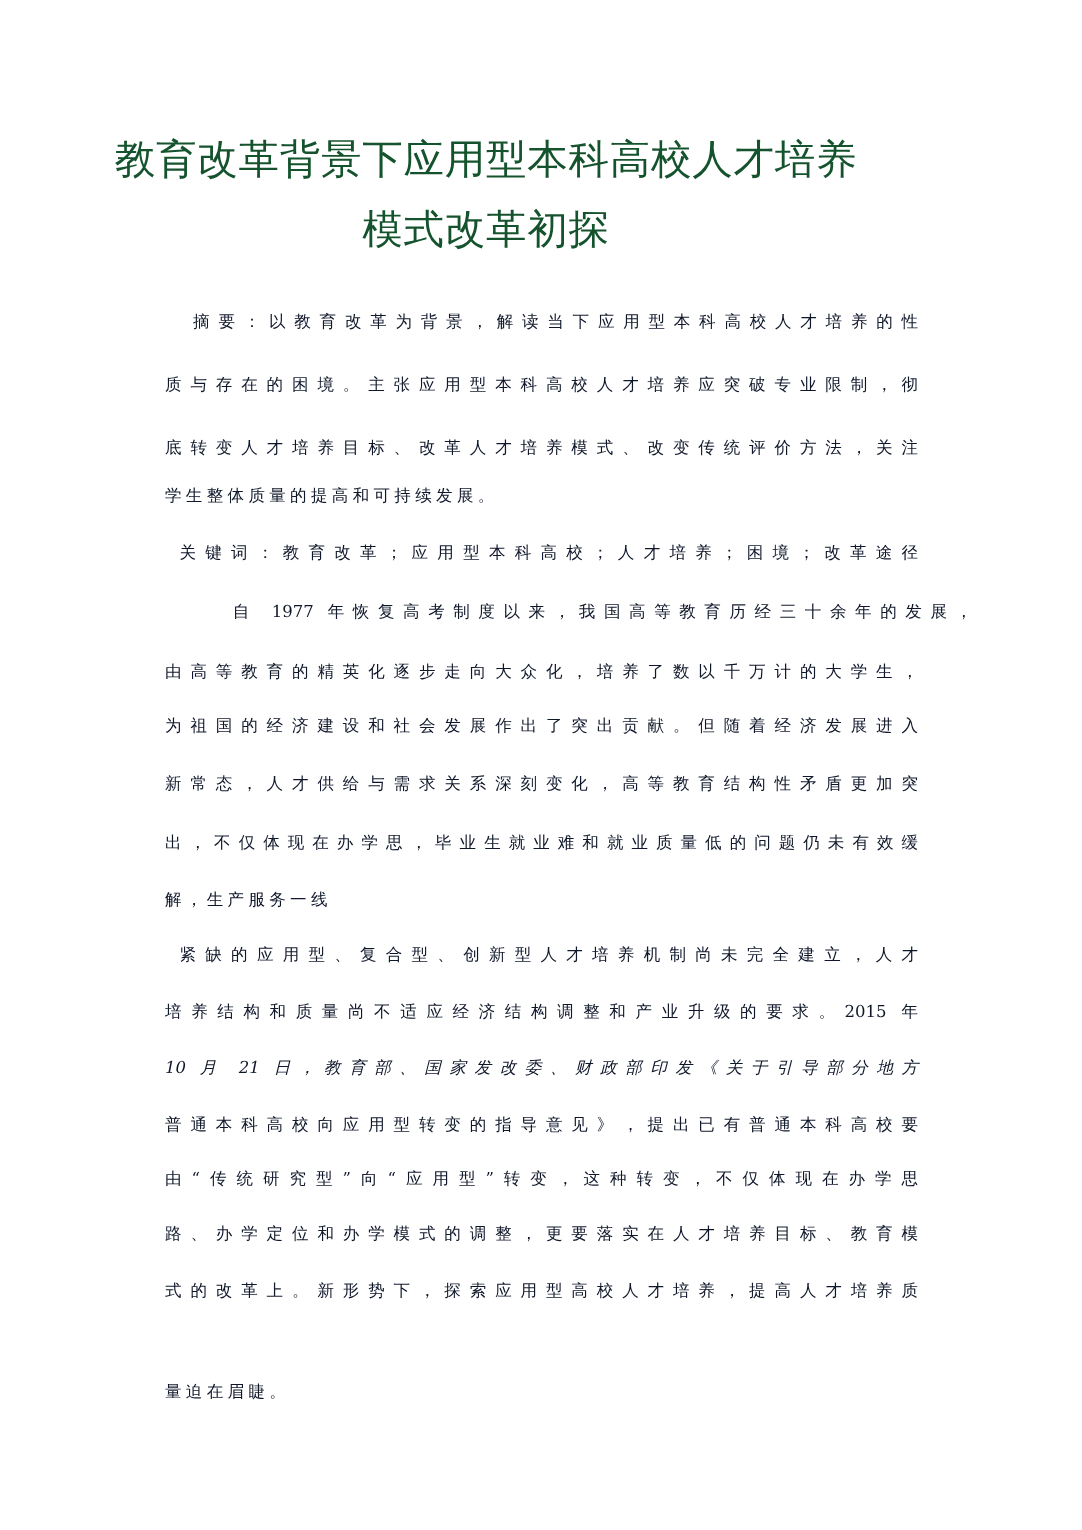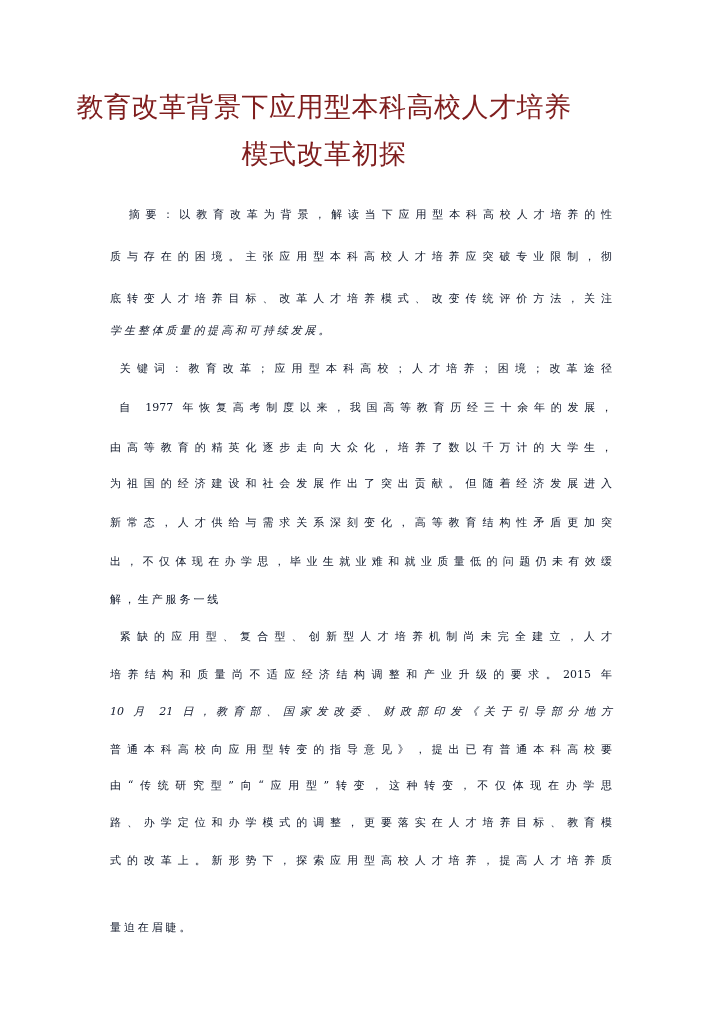--- a/index.html
+++ b/index.html
@@ -1,37 +1,37 @@
 <!DOCTYPE html>
 <html><head>
 <meta charset="utf-8">
 <style>
   html, body { margin: 0; padding: 0; background: #ffffff; }
   body { width: 721px; height: 1020px; position: relative; overflow: hidden;
          font-family: "DejaVu Serif", "Liberation Serif", serif; color: #111; }
   .title { position: absolute; left: 0; width: 648px; text-align: center;
-           font-size: 27px; line-height: 36px; letter-spacing: 0.5px; color: #7f1d1d; }
+           font-size: 27px; line-height: 36px; letter-spacing: 0.5px; color: #14532d; }
   .line { position: absolute; left: 110px; width: 502px; font-size: 11px;
           line-height: 24px; white-space: nowrap; letter-spacing: 2.9px; color: #0f172a; }
   .just { text-align: justify; text-align-last: justify; letter-spacing: 0; }
 </style>
 </head>
 <body>
 
 <div>
   <div class="title" style="top:89px">教育改革背景下应用型本科高校人才培养</div>
   <div class="title" style="top:136px">模式改革初探</div>
 
   <div>
     <div class="line just" style="top: 203px; white-space: pre;">  摘要：以教育改革为背景，解读当下应用型本科高校人才培养的性</div>
     <div class="line just" style="top: 245px; white-space: pre;">质与存在的困境。主张应用型本科高校人才培养应突破专业限制，彻</div>
     <div class="line just" style="top: 287px; white-space: pre;">底转变人才培养目标、改革人才培养模式、改变传统评价方法，关注</div>
-    <div class="line" style="top: 319px; white-space: pre; font-style: italic;">学生整体质量的提高和可持续发展。</div>
+    <div class="line" style="top: 319px; white-space: pre;">学生整体质量的提高和可持续发展。</div>
     <div class="line just" style="top: 357px; white-space: pre;"> 关键词：教育改革；应用型本科高校；人才培养；困境；改革途径</div>
-    <div class="line just" style="top: 396px; white-space: pre;"> 自 1977 年恢复高考制度以来，我国高等教育历经三十余年的发展，</div>
+    <div class="line just" style="top: 396px; white-space: pre; margin-left: 36px;"> 自 1977 年恢复高考制度以来，我国高等教育历经三十余年的发展，</div>
     <div class="line just" style="top: 436px; white-space: pre;">由高等教育的精英化逐步走向大众化，培养了数以千万计的大学生，</div>
     <div class="line just" style="top: 472px; white-space: pre;">为祖国的经济建设和社会发展作出了突出贡献。但随着经济发展进入</div>
     <div class="line just" style="top: 511px; white-space: pre;">新常态，人才供给与需求关系深刻变化，高等教育结构性矛盾更加突</div>
     <div class="line just" style="top: 550px; white-space: pre;">出，不仅体现在办学思，毕业生就业难和就业质量低的问题仍未有效缓</div>
     <div class="line" style="top: 588px; white-space: pre;">解，生产服务一线</div>
     <div class="line just" style="top: 625px; white-space: pre;"> 紧缺的应用型、复合型、创新型人才培养机制尚未完全建立，人才</div>
     <div class="line just" style="top: 663px; white-space: pre;">培养结构和质量尚不适应经济结构调整和产业升级的要求。2015 年</div>
     <div class="line just" style="top: 700px; white-space: pre; font-style: italic;">10 月 21 日，教育部、国家发改委、财政部印发《关于引导部分地方</div>
     <div class="line just" style="top: 738px; white-space: pre;">普通本科高校向应用型转变的指导意见》，提出已有普通本科高校要</div>
     <div class="line just" style="top: 774px; white-space: pre;">由“传统研究型”向“应用型”转变，这种转变，不仅体现在办学思</div>

